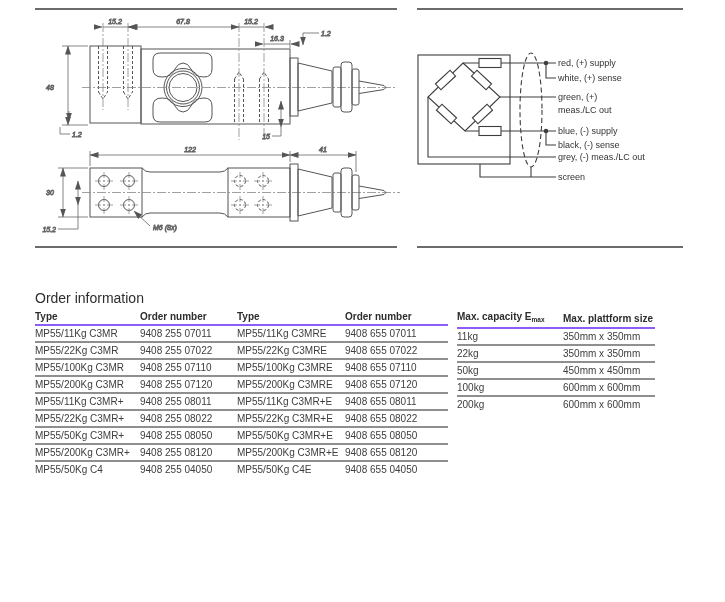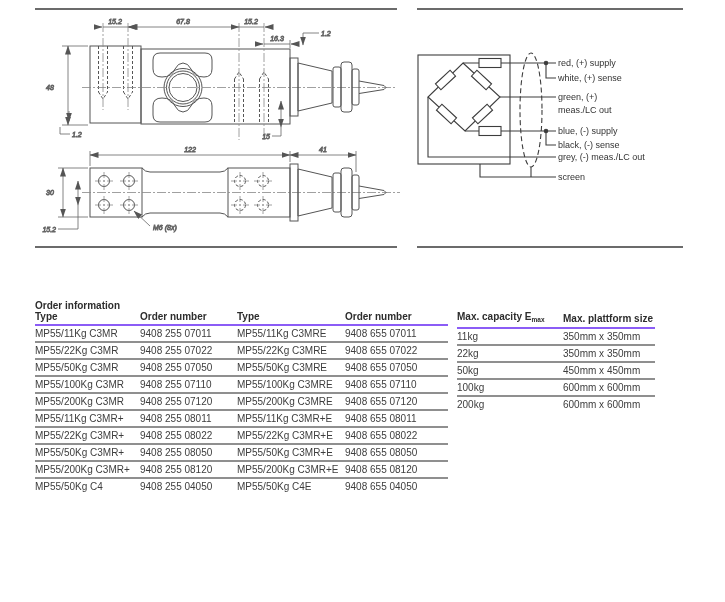--- a/index.html
+++ b/index.html
@@ -2,21 +2,21 @@
 <html><head>
 <meta charset="utf-8">
 <style>
   html,body{margin:0;padding:0;}
   body{
     width:725px;height:602px;background:#ffffff;position:relative;overflow:hidden;
     font-family:"Liberation Sans",sans-serif;
   }
   .drawing-layer{position:absolute;left:0;top:0;}
   .order-title{
-    position:absolute;left:35px;top:290px;font-size:10px;font-weight:bold;color:#2d2d2d;margin-top:10px;
+    position:absolute;left:35px;top:290px;font-size:14px;font-weight:normal;color:#2d2d2d;
   }
   table.dtable{border-collapse:collapse;table-layout:fixed;position:absolute;}
   table.dtable th,table.dtable td{
     text-align:left;vertical-align:middle;font-size:10px;color:#3d3d3d;
     padding:2px 2px 2px 0;white-space:nowrap;overflow:hidden;
     border-bottom:2px solid #8f8f8f;line-height:11px;
   }
   table.dtable th{font-weight:bold;color:#2d2d2d;border-bottom:2px solid #8b5cf6;padding-top:3px;}
   table.dtable tbody tr:last-child td{border-bottom:none;}
   #left-table{left:35px;top:308px;width:413px;}
@@ -256,26 +256,20 @@
         <td>MP55/11Kg C3MRE</td>
         <td>9408 655 07011</td>
       </tr>
       <tr>
         <td>MP55/22Kg C3MR</td>
         <td>9408 255 07022</td>
         <td>MP55/22Kg C3MRE</td>
         <td>9408 655 07022</td>
       </tr>
       <tr>
-        <td>MP55/50Kg C3MR</td>
-        <td>9408 255 07050</td>
-        <td>MP55/50Kg C3MRE</td>
-        <td>9408 655 07050</td>
-      </tr>
-      <tr>
         <td>MP55/100Kg C3MR</td>
         <td>9408 255 07110</td>
         <td>MP55/100Kg C3MRE</td>
         <td>9408 655 07110</td>
       </tr>
       <tr>
         <td>MP55/200Kg C3MR</td>
         <td>9408 255 07120</td>
         <td>MP55/200Kg C3MRE</td>
         <td>9408 655 07120</td>

